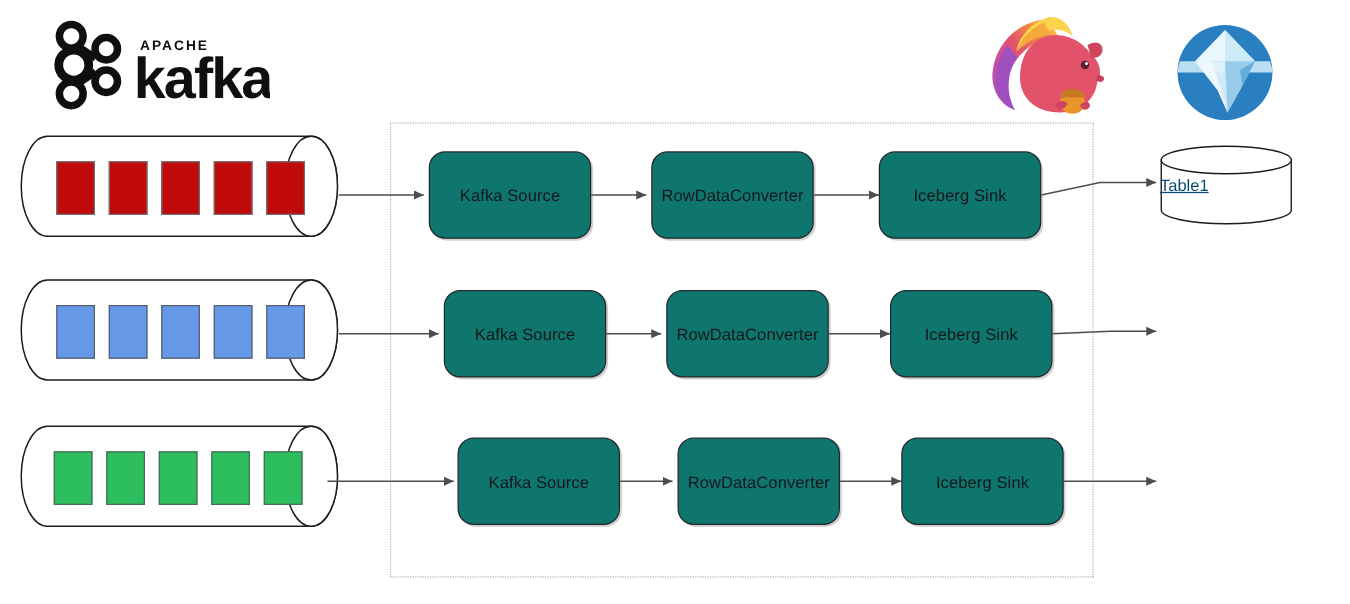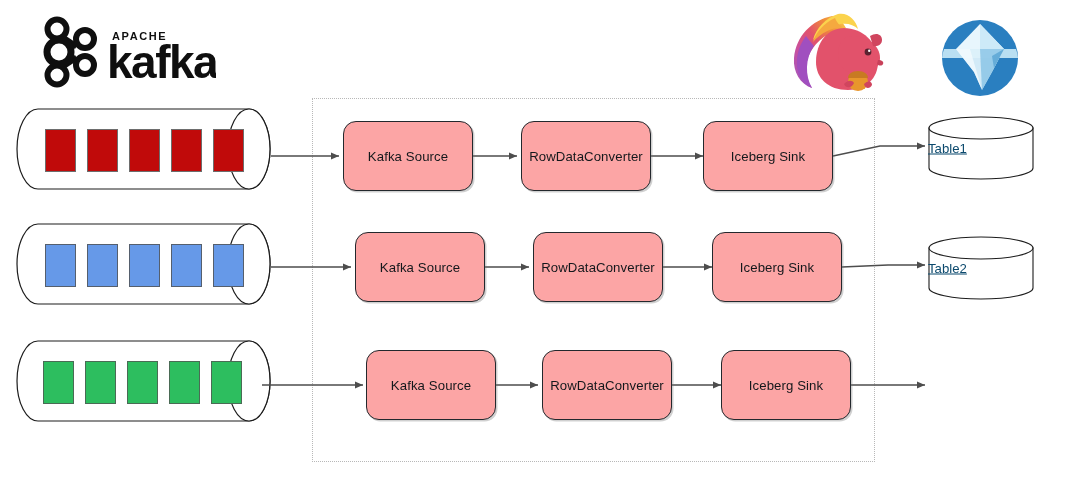--- a/index.html
+++ b/index.html
@@ -30,21 +30,21 @@
 
   
   .topic{position:absolute;}
   .topic svg{display:block;}
   .msgs{position:absolute;display:flex;gap:11px;}
 
   
   .node{
     position:absolute;
     box-sizing:border-box;
-    background:#fca5a5;
+    background:#0f766e;
     border:1px solid #23282d;
     border-radius:13px;
     display:flex;align-items:center;justify-content:center;
     font-size:13.2px;
     color:#14181c;
     letter-spacing:.1px;
     box-shadow:1.5px 1.5px 0 rgba(120,120,120,.35);
   }
 
   
@@ -222,22 +222,15 @@
   <div class="node" style="left:721px;top:350px;width:130px;height:70px;">Iceberg Sink</div>
 
   <div class="tablecyl" style="left:928px;top:116px;width:106px;height:64px;">
     <svg width="106" height="64" viewBox="0 0 106 64">
       <path d="M1 12 L1 52 A52 11 0 0 0 105 52 L105 12 Z" fill="#ffffff" stroke="#1c1c1c" stroke-width="1.1"></path>
       <ellipse cx="53" cy="12" rx="52" ry="11" fill="#ffffff" stroke="#1c1c1c" stroke-width="1.1"></ellipse>
     </svg>
     <div class="tlabel">Table1</div>
   </div>
 
-  <div class="tablecyl" style="left:928px;top:236px;width:106px;height:64px;">
-    <svg width="106" height="64" viewBox="0 0 106 64">
-      <path d="M1 12 L1 52 A52 11 0 0 0 105 52 L105 12 Z" fill="#ffffff" stroke="#1c1c1c" stroke-width="1.1"></path>
-      <ellipse cx="53" cy="12" rx="52" ry="11" fill="#ffffff" stroke="#1c1c1c" stroke-width="1.1"></ellipse>
-    </svg>
-    <div class="tlabel">Table2</div>
-  </div>
 
 
 </div>
 
 </body></html>

